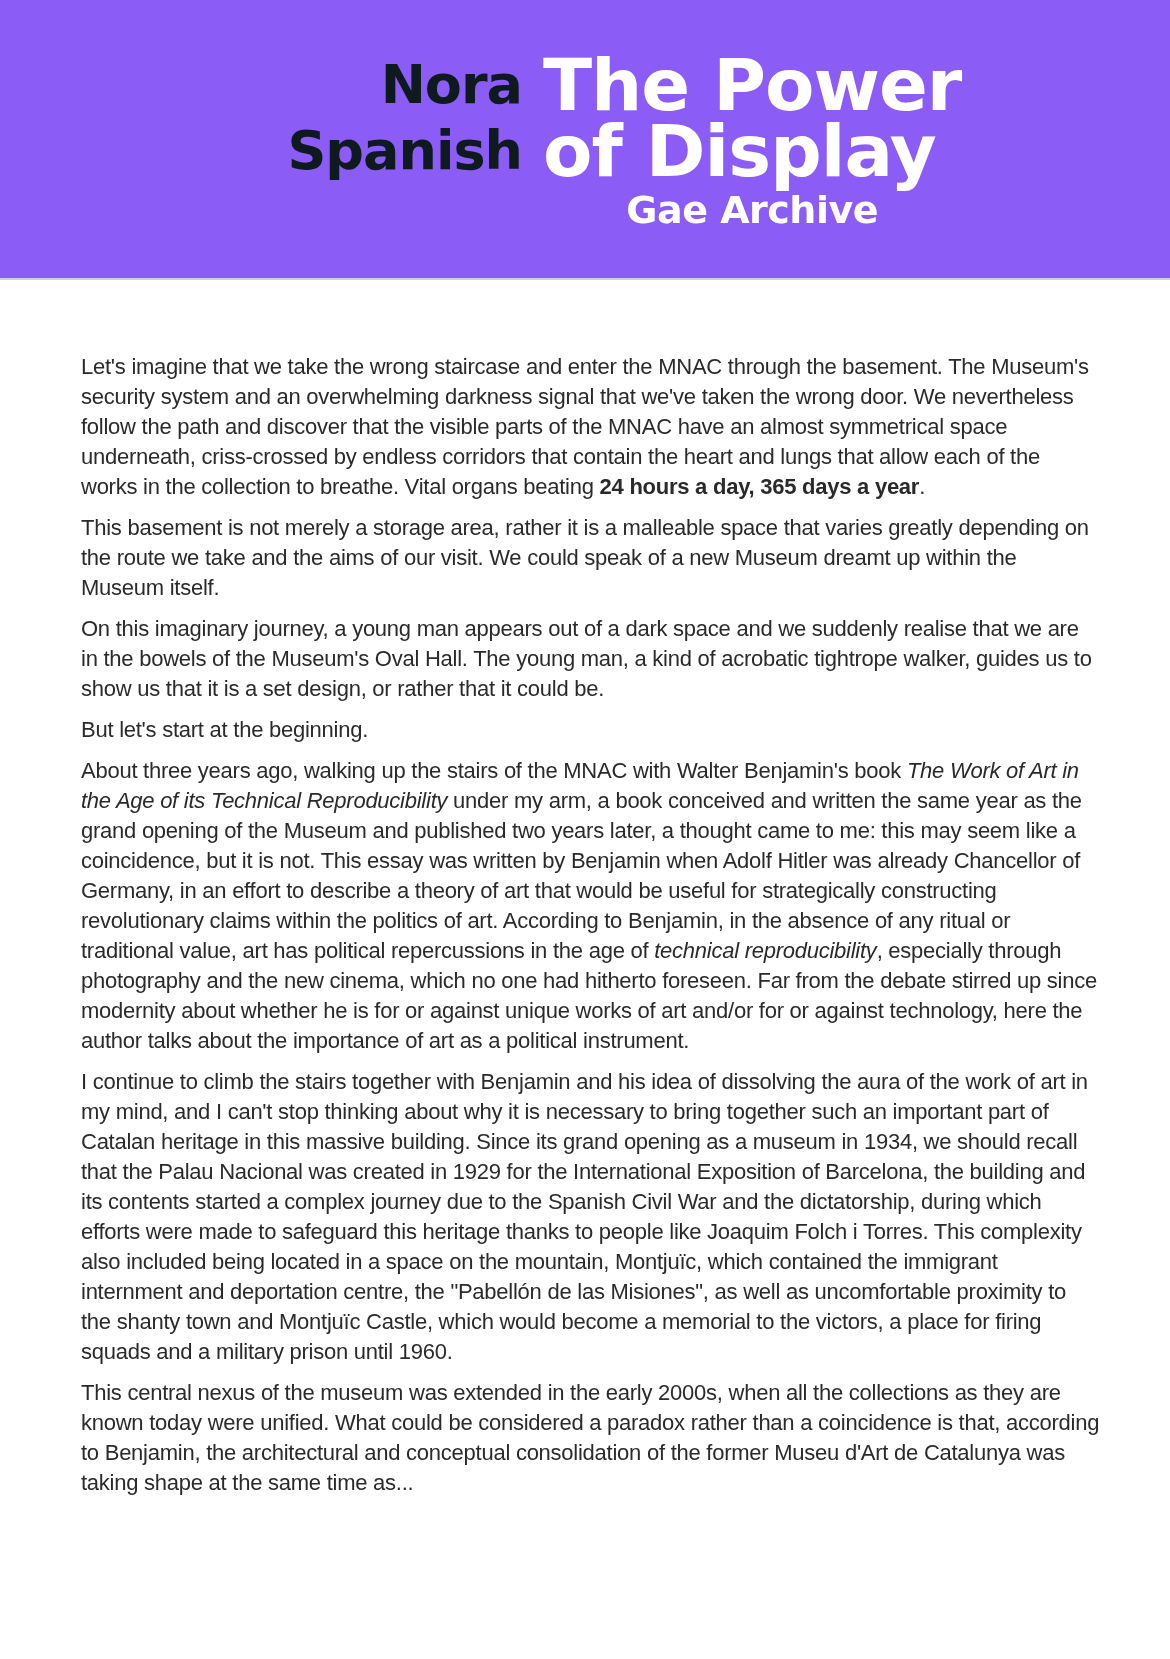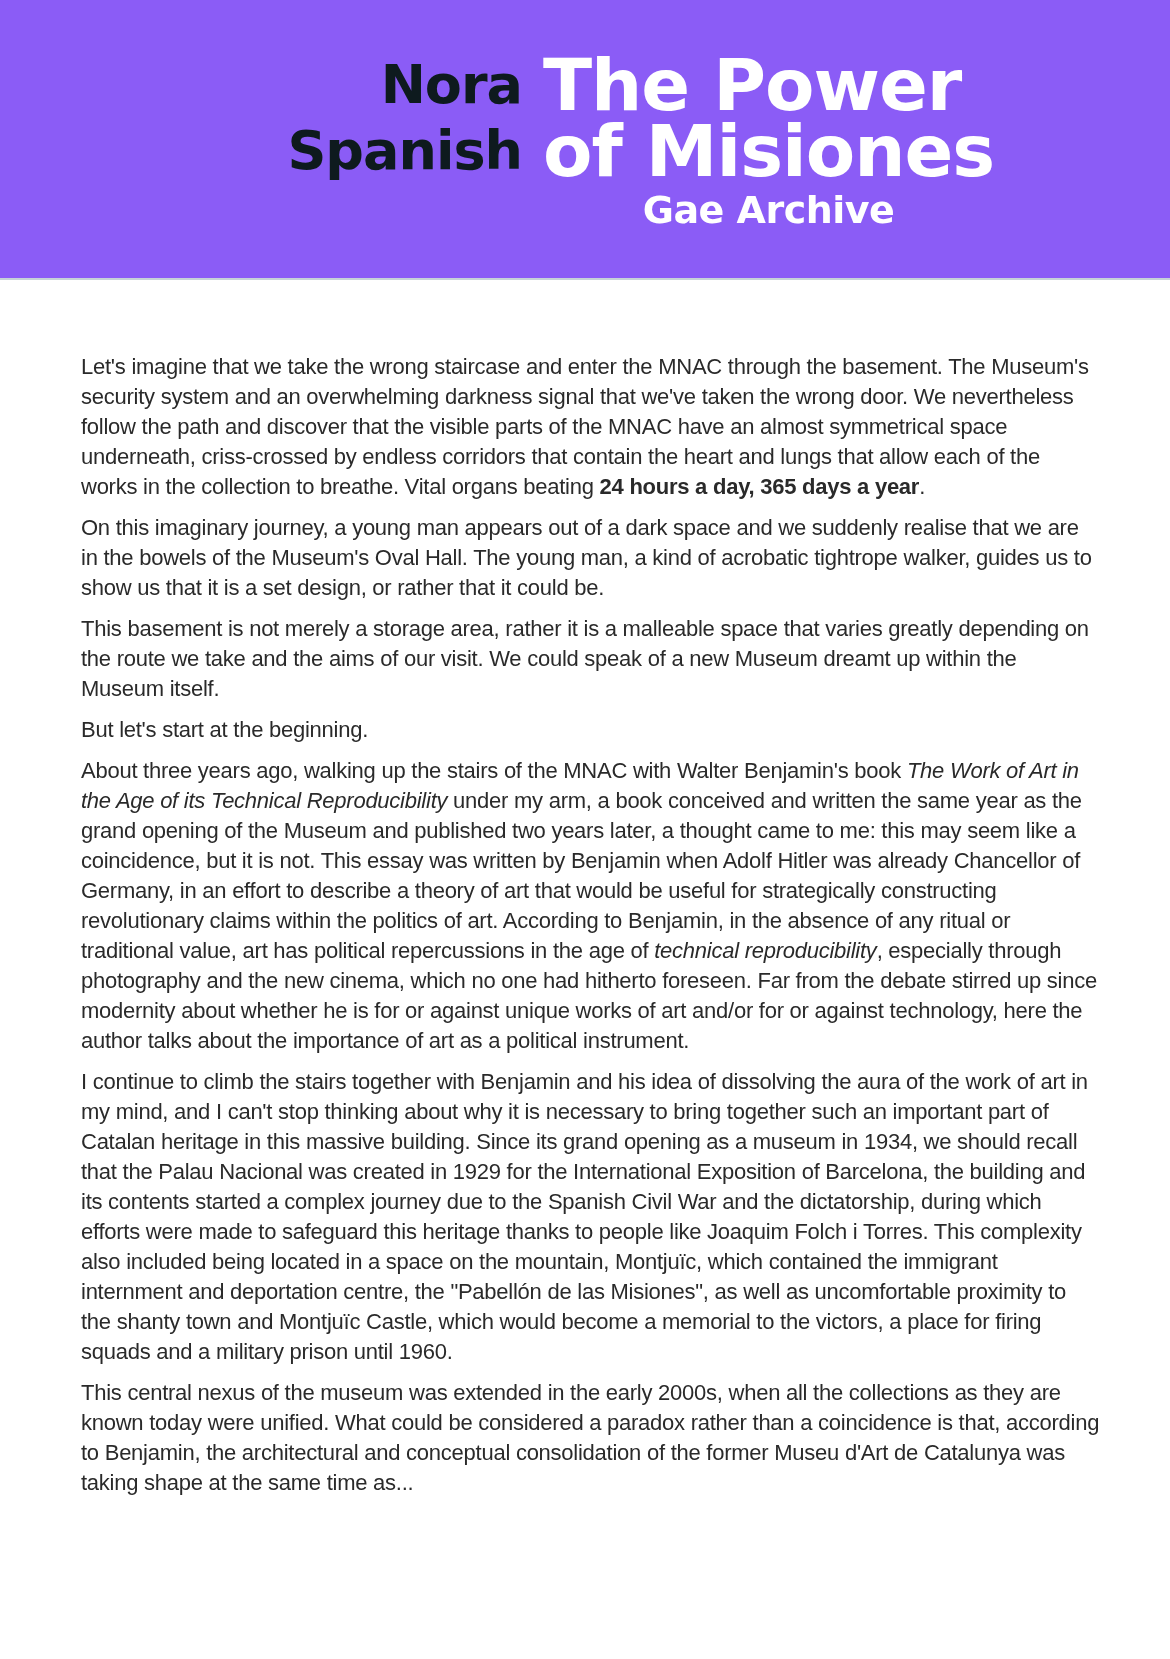--- a/index.html
+++ b/index.html
@@ -80,26 +80,26 @@
 </head>
 <body>
 
 <div class="header">
   <div class="author">
     <div>Nora</div>
     <div>Spanish</div>
   </div>
   <div class="title-block">
     <div class="title">The Power</div>
-    <div class="title">of Misiones</div>
+    <div class="title">of Display</div>
     <div class="subtitle">Gae Archive</div>
   </div>
 </div>
 
 <div class="content">
   <p class="intro"><span>Let's imagine that we take the wrong staircase and enter the MNAC through the basement. The Museum's security system and an overwhelming darkness signal that we've taken the wrong door. We nevertheless follow the path and discover that the visible parts of the MNAC have an almost symmetrical space underneath, criss-crossed by endless corridors that contain the heart and lungs that allow each of the works in the collection to breathe. Vital organs beating </span><b>24 hours a day, 365 days a year</b><span>.</span></p>
+  <p class="intro">This basement is not merely a storage area, rather it is a malleable space that varies greatly depending on the route we take and the aims of our visit. We could speak of a new Museum dreamt up within the Museum itself.</p>
   <p class="intro">On this imaginary journey, a young man appears out of a dark space and we suddenly realise that we are in the bowels of the Museum's Oval Hall. The young man, a kind of acrobatic tightrope walker, guides us to show us that it is a set design, or rather that it could be.</p>
-  <p class="intro">This basement is not merely a storage area, rather it is a malleable space that varies greatly depending on the route we take and the aims of our visit. We could speak of a new Museum dreamt up within the Museum itself.</p>
   <p class="intro">But let's start at the beginning.</p>
   <p><span>About three years ago, walking up the stairs of the MNAC with Walter Benjamin's book </span><i>The Work of Art in the Age of its Technical Reproducibility</i><span> under my arm, a book conceived and written the same year as the grand opening of the Museum and published two years later, a thought came to me: this may seem like a coincidence, but it is not. This essay was written by Benjamin when Adolf Hitler was already Chancellor of Germany, in an effort to describe a theory of art that would be useful for strategically constructing revolutionary claims within the politics of art. According to Benjamin, in the absence of any ritual or traditional value, art has political repercussions in the age of </span><i>technical reproducibility</i><span>, especially through photography and the new cinema, which no one had hitherto foreseen. Far from the debate stirred up since modernity about whether he is for or against unique works of art and/or for or against technology, here the author talks about the importance of art as a political instrument.</span></p>
   <p>I continue to climb the stairs together with Benjamin and his idea of dissolving the aura of the work of art in my mind, and I can't stop thinking about why it is necessary to bring together such an important part of Catalan heritage in this massive building. Since its grand opening as a museum in 1934, we should recall that the Palau Nacional was created in 1929 for the International Exposition of Barcelona, the building and its contents started a complex journey due to the Spanish Civil War and the dictatorship, during which efforts were made to safeguard this heritage thanks to people like Joaquim Folch i Torres. This complexity also included being located in a space on the mountain, Montjuïc, which contained the immigrant internment and deportation centre, the "Pabellón de las Misiones", as well as uncomfortable proximity to the shanty town and Montjuïc Castle, which would become a memorial to the victors, a place for firing squads and a military prison until 1960.</p>
   <p>This central nexus of the museum was extended in the early 2000s, when all the collections as they are known today were unified. What could be considered a paradox rather than a coincidence is that, according to Benjamin, the architectural and conceptual consolidation of the former Museu d'Art de Catalunya was taking shape at the same time as...</p>
 </div>
 
 </body></html>

